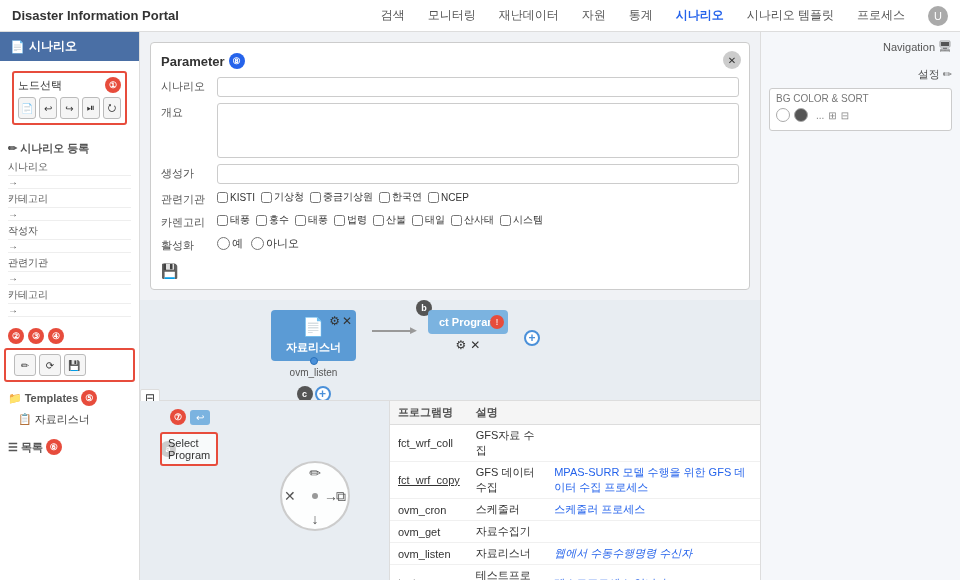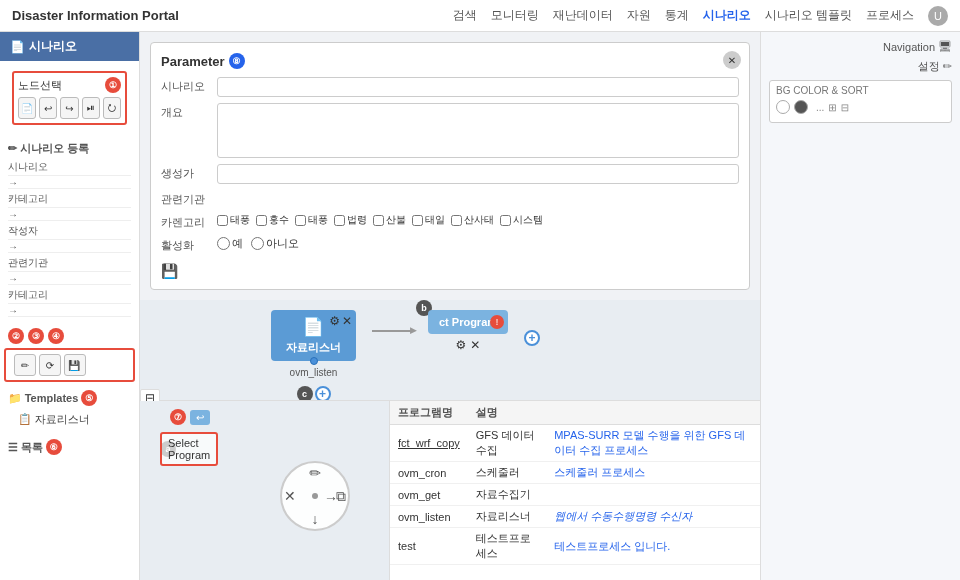--- a/index.html
+++ b/index.html
@@ -9,21 +9,21 @@
     .top-nav {
       background: #fff;
       border-bottom: 1px solid #ddd;
       height: 32px;
       display: flex;
       align-items: center;
       padding: 0 12px;
       justify-content: space-between;
     }
     .top-nav-logo { font-size: 13px; font-weight: bold; color: #333; }
-    .top-nav-menu { display: flex; gap: 14px; align-items: center; font-size: 12px; color: #555; }
+    .top-nav-menu { display: flex; gap: 23px; align-items: center; font-size: 12px; color: #555; }
     .top-nav-menu span { cursor: pointer; }
     .top-nav-menu span.active { color: #2563eb; font-weight: bold; }
     .top-nav-menu .user-icon { width: 20px; height: 20px; border-radius: 50%; background: #aaa; display: inline-flex; align-items: center; justify-content: center; color: #fff; font-size: 11px; }
 
     
     .main-container { display: flex; height: calc(580px - 32px); }
 
     
     .sidebar {
       width: 140px;
@@ -147,21 +147,21 @@
       overflow: hidden;
     }
 
     
     .right-panel {
       width: 200px;
       background: #f5f7fa;
       border-left: 1px solid #ddd;
       padding: 8px;
     }
-    .right-panel-header { display: flex; justify-content: flex-end; margin-bottom: 6px; }
+    .right-panel-header { display: flex; justify-content: flex-end; margin-bottom: 14px; }
     .navigation-btn {
       font-size: 11px;
       color: #555;
       display: flex;
       align-items: center;
       gap: 3px;
       cursor: pointer;
     }
     .bg-color-sort { background: #fff; border: 1px solid #ccc; border-radius: 3px; padding: 4px 6px; }
     .bg-color-sort-title { font-size: 10px; color: #777; margin-bottom: 4px; }
@@ -372,20 +372,27 @@
       <div class="form-row">
         <label class="form-label">개요</label>
         <textarea class="form-textarea" style=""></textarea>
       </div>
       <div class="form-row">
         <label class="form-label">생성가</label>
         <input class="form-input" type="text" placeholder="" style="">
       </div>
       <div class="form-row">
         <label class="form-label">관련기관</label>
+        <div class="checkbox-group">
+          <label class="checkbox-item"><input type="checkbox" style=""> KISTI</label>
+          <label class="checkbox-item"><input type="checkbox" style=""> 기상청</label>
+          <label class="checkbox-item"><input type="checkbox" style=""> 중금기상원</label>
+          <label class="checkbox-item"><input type="checkbox" style=""> 한국연</label>
+          <label class="checkbox-item"><input type="checkbox" style=""> NCEP</label>
+        </div>
       </div>
       <div class="form-row">
         <label class="form-label">카렌고리</label>
         <div class="checkbox-group">
           <label class="checkbox-item"><input type="checkbox" style=""> 태풍</label>
           <label class="checkbox-item"><input type="checkbox" style=""> 홍수</label>
           <label class="checkbox-item"><input type="checkbox" style=""> 태풍</label>
           <label class="checkbox-item"><input type="checkbox" style=""> 법령</label>
           <label class="checkbox-item"><input type="checkbox" style=""> 산불</label>
           <label class="checkbox-item"><input type="checkbox" style=""> 태일</label>
@@ -491,20 +498,25 @@
       <div class="bottom-right">
         <table class="program-table">
           <thead>
             <tr>
               <th>프로그램명</th>
               <th>설명</th>
               <th></th>
             </tr>
           </thead>
           <tbody id="program-table-body">
+          <tr>
+                <td style="cursor: pointer;">fct_wrf_coll</td>
+                <td>GFS자료 수집</td>
+                <td></td>
+              </tr>
               <tr>
                 <td style="cursor: pointer; text-decoration: underline;">fct_wrf_copy</td>
                 <td>GFS 데이터 수집</td>
                 <td style="color: rgb(37, 99, 235); cursor: pointer;">MPAS-SURR 모델 수행을 위한 GFS 데이터 수집 프로세스</td>
               </tr>
               <tr>
                 <td style="cursor: pointer;">ovm_cron</td>
                 <td>스케줄러</td>
                 <td style="color: rgb(37, 99, 235); cursor: pointer;">스케줄러 프로세스</td>
               </tr>

